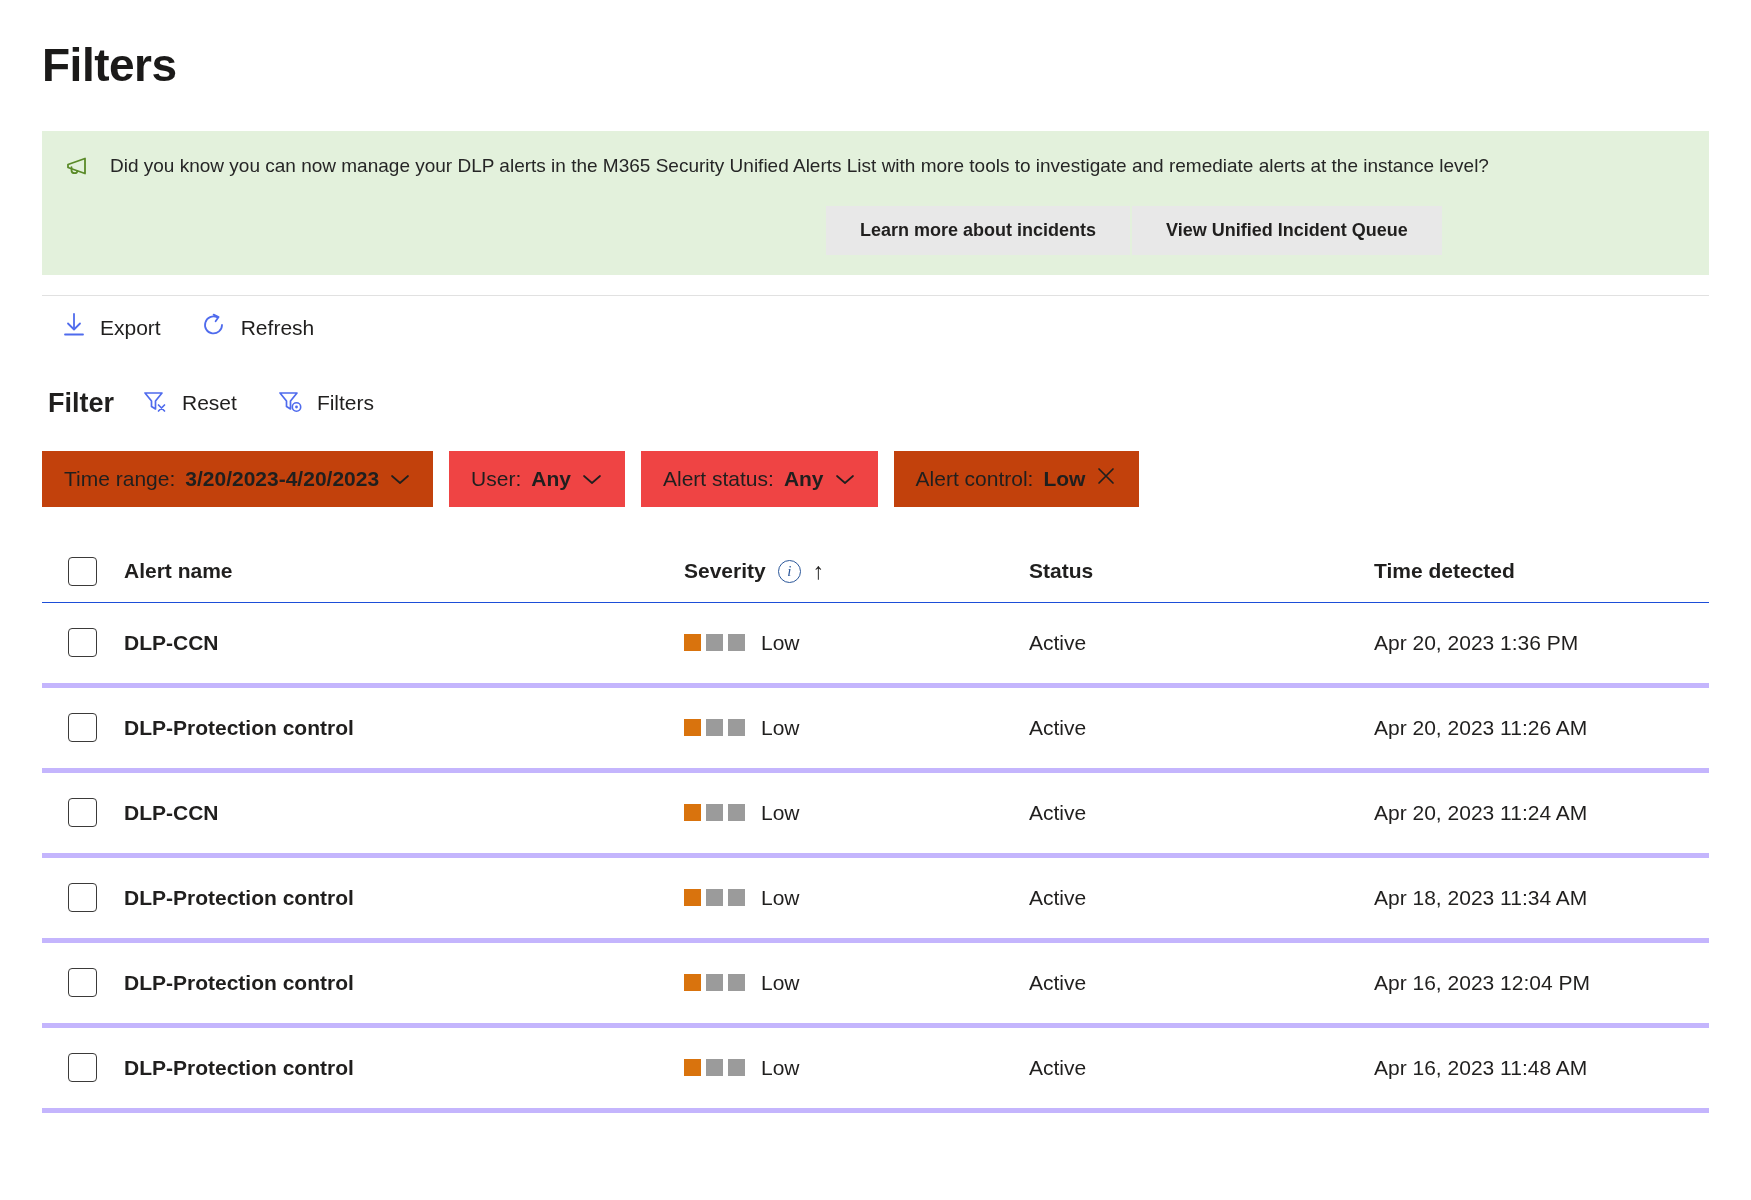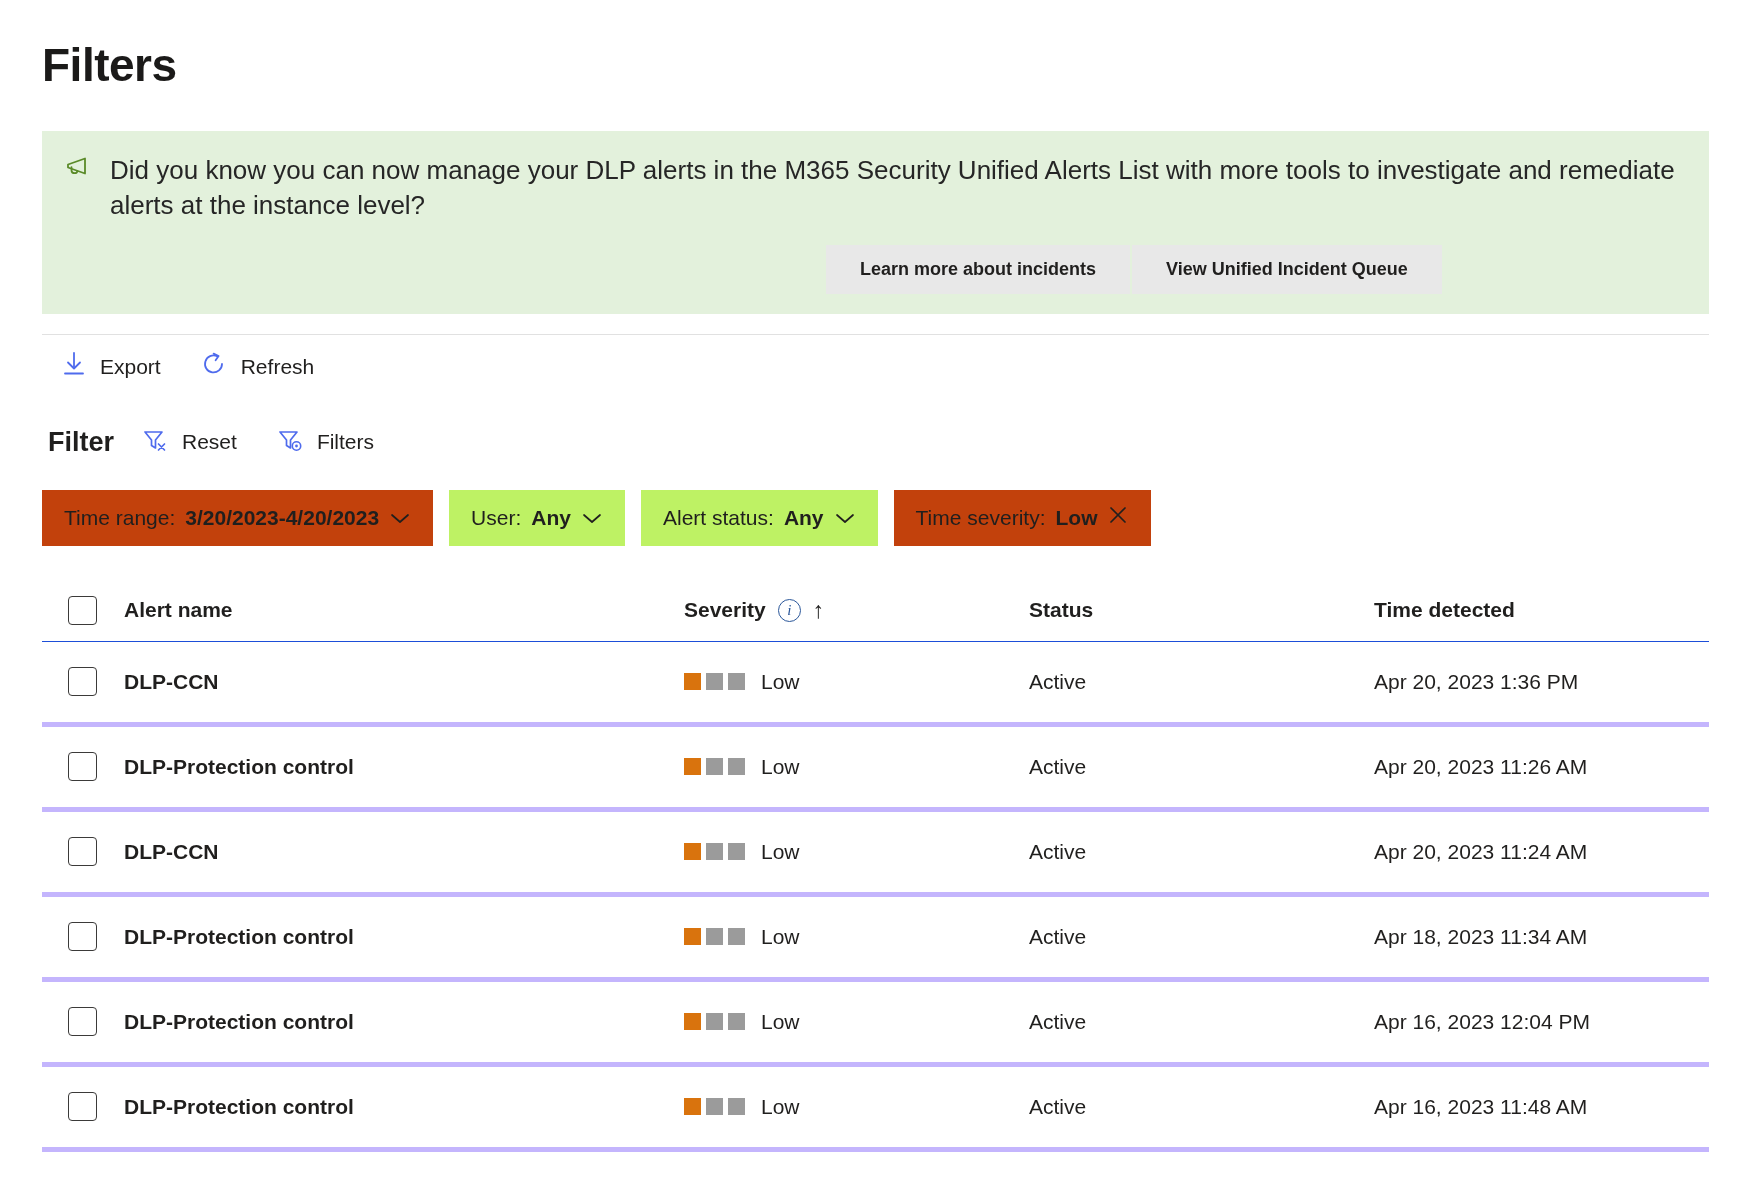--- a/index.html
+++ b/index.html
@@ -43,21 +43,21 @@
   .banner-row {
     display: flex;
     align-items: flex-start;
     gap: 14px;
   }
   .megaphone-icon {
     flex: 0 0 auto;
     margin-top: 3px;
   }
   .banner-text {
-    font-size: 26px;
+    font-size: 19px;
     line-height: 1.35;
     color: #262626;
     max-width: 1620px;
   }
   .banner-actions {
     display: flex;
     justify-content: flex-start;
     margin-top: 22px;
     padding-left: 760px;
   }
@@ -137,21 +137,21 @@
   .pill {
     display: flex;
     align-items: center;
     gap: 10px;
     height: 56px;
     box-sizing: border-box;
     padding: 0 22px;
     font-size: 21px;
     color: #201f1e;
     cursor: pointer;
-    background: #bef264;
+    background: #ef4444;
     white-space: nowrap;
   }
   .pill.selected { background: #c2410c; }
   .pill .pill-value { font-weight: bold; }
 
   
   .table {
     margin-top: 34px;
   }
   .trow {
@@ -335,21 +335,21 @@
       <span>Alert status:</span>
       <span class="pill-value">Any</span>
       <span>
         <svg width="22" height="14" viewBox="0 0 22 14" fill="none">
           <path d="M3 4 L11 11 L19 4" stroke="#201f1e" stroke-width="1.7" fill="none" stroke-linecap="round" stroke-linejoin="round"></path>
         </svg>
       </span>
     </div>
 
     <div class="pill selected">
-      <span>Time severity:</span>
+      <span>Alert control:</span>
       <span class="pill-value">Low</span>
       <span>
         <svg width="22" height="22" viewBox="0 0 22 22" fill="none">
           <path d="M4 4 L18 18 M18 4 L4 18" stroke="#201f1e" stroke-width="1.7" stroke-linecap="round"></path>
         </svg>
       </span>
     </div>
 
   </div>
 

